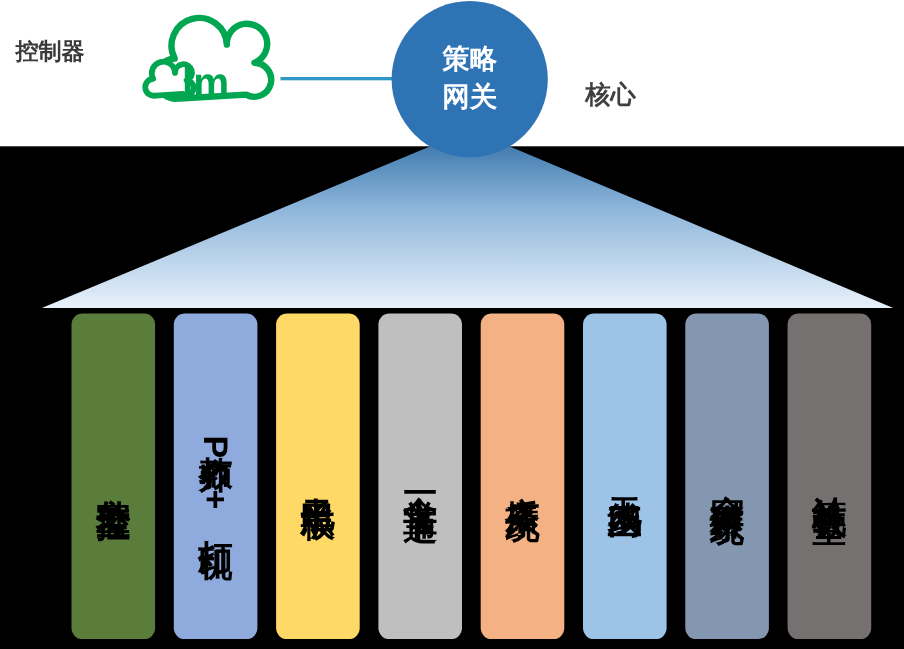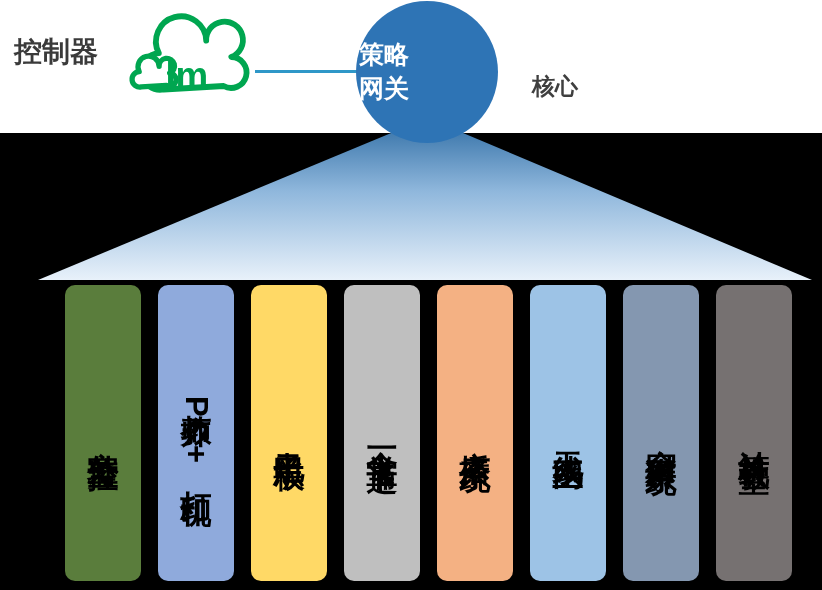--- a/index.html
+++ b/index.html
@@ -26,21 +26,21 @@
     z-index: 1;
   }
   .gateway {
     position: absolute;
     left: 356px; top: 1px;
     width: 142px; height: 142px;
     border-radius: 50%;
     z-index: 2;
     display: flex;
     align-items: center;
-    justify-content: flex-start;
+    justify-content: center;
   }
   .gateway-label {
     display: inline-block;
     width: 56px;
     color: #ffffff;
     font-size: 25px;
     font-weight: bold;
     line-height: 1.35;
     text-align: center;
   }
@@ -51,21 +51,21 @@
     z-index: 1;
   }
   .controller-text {
     position: absolute;
     left: 14px; top: 34px;
     color: #3a3a3a;
     font-weight: bold;
     z-index: 3;
   }
   .controller-text .line1 { font-size: 24px; line-height: 1.2; }
-  .controller-text .line2 { font-size: 28px; line-height: 1.3; }
+  .controller-text .line2 { font-size: 21px; line-height: 1.3; }
   .cloud-svg {
     position: absolute;
     left: 125px; top: 8px;
     z-index: 3;
   }
   .core-label {
     position: absolute;
     left: 532px; top: 71px;
     font-size: 23px;
     font-weight: 600;

